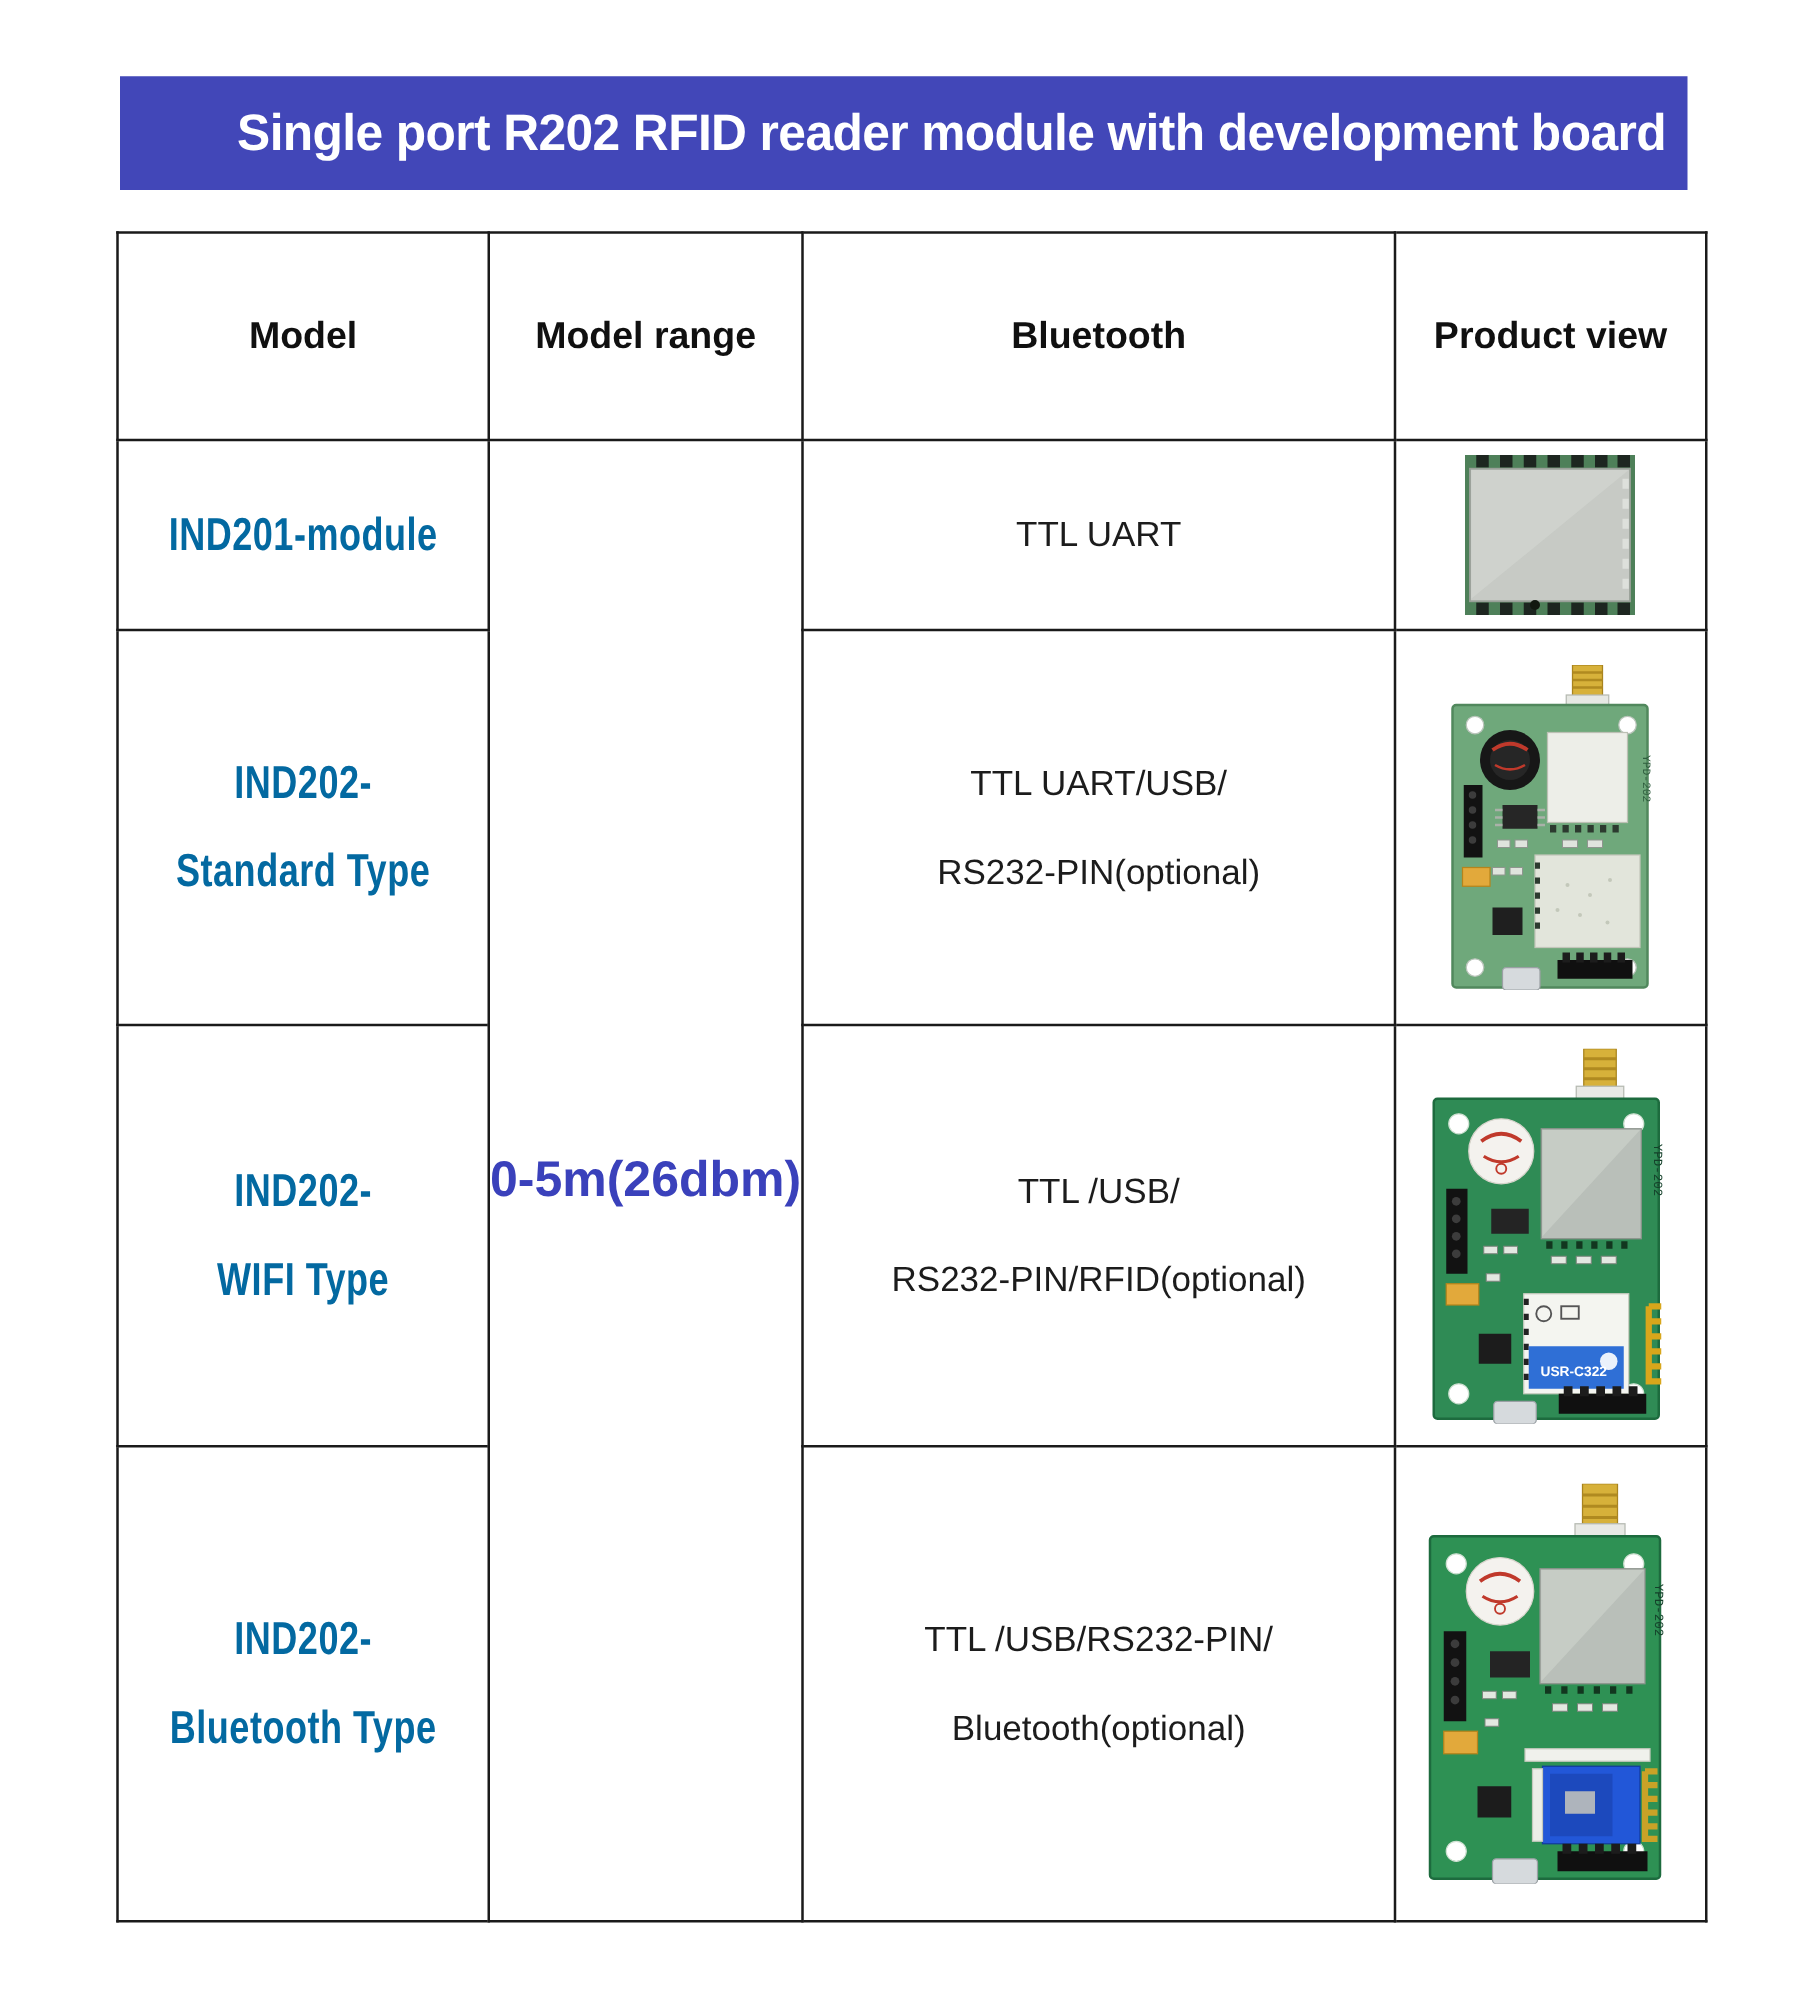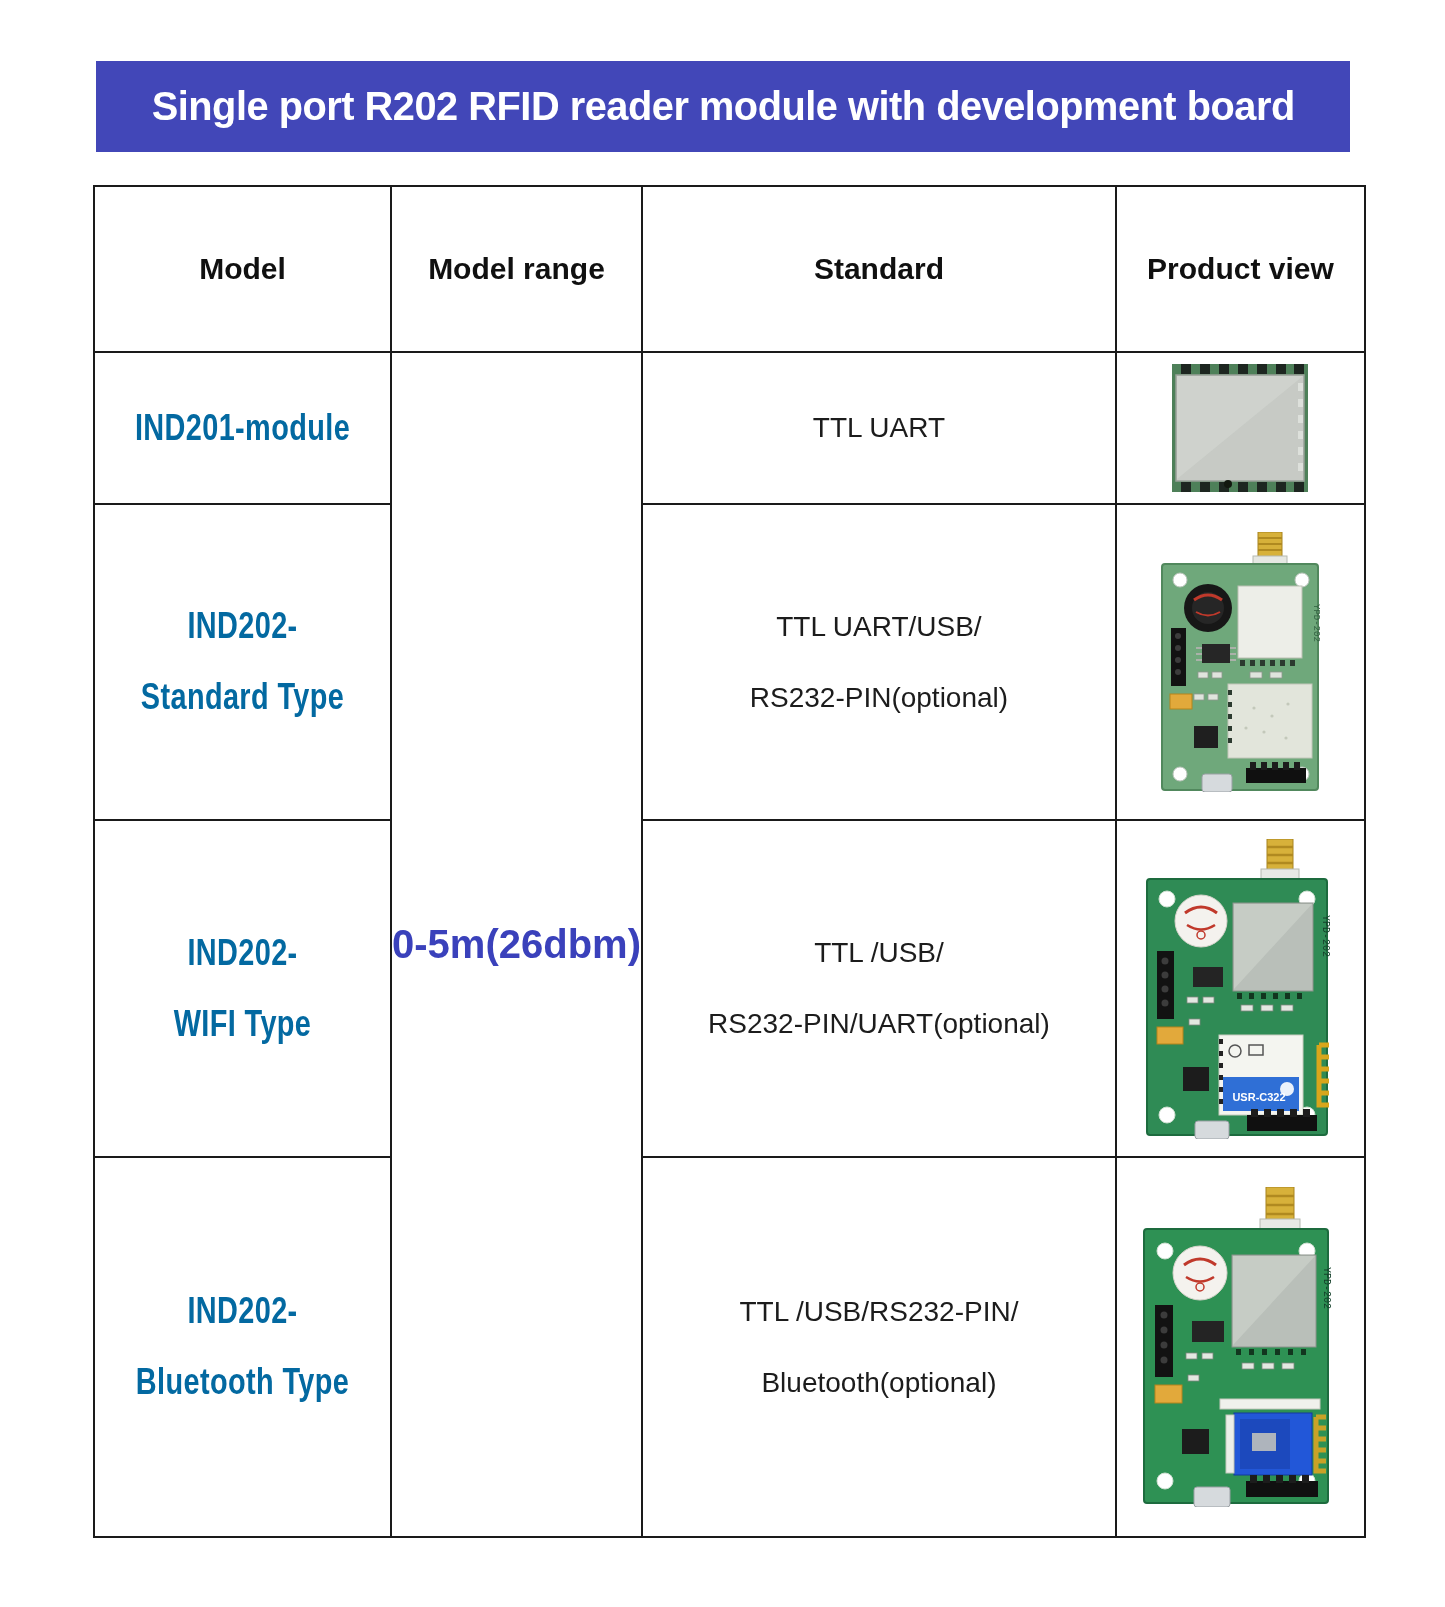--- a/index.html
+++ b/index.html
@@ -1,21 +1,21 @@
 <!DOCTYPE html>
 <html><head>
 <meta charset="utf-8">
 <style>
   html,body{margin:0;padding:0;background:#ffffff;}
   .page{position:relative;width:1445px;height:1607px;background:#ffffff;
         font-family:"Liberation Sans",sans-serif;overflow:hidden;}
 
   
   .banner{position:absolute;left:96px;top:61px;width:1254px;height:91px;
-          background:#4247b8;display:flex;align-items:center;justify-content:center;}
+          background:#4247b8;display:flex;align-items:center;justify-content:flex-end;}
   .banner h1{margin:0;color:#ffffff;font-size:41px;font-weight:700;
              letter-spacing:-0.5px;transform:scaleX(0.97);white-space:nowrap;}
 
   
   table.spec{position:absolute;left:93px;top:185px;border-collapse:collapse;
              table-layout:fixed;background:#ffffff;}
   .spec td,.spec th{border:2px solid #1a1a1a;padding:0;text-align:center;
                     vertical-align:middle;background:#ffffff;}
   .spec th{font-size:30px;font-weight:700;color:#101010;}
 
@@ -46,21 +46,21 @@
       <col style="width:297px">
         <col style="width:239px">
         <col style="width:474px">
         <col style="width:249px">
     </colgroup>
 
     <tbody>
         <tr style="height:166px">
       <th>Model</th>
       <th>Model range</th>
-      <th>Standard</th>
+      <th>Bluetooth</th>
       <th>Product view</th>
     </tr>
 
     <tr style="height:152px">
       <td>
         <div class="model-box">
           <span class="mline">IND201-module</span>
         </div>
       </td>
       <td rowspan="4">
@@ -203,21 +203,21 @@
 
     <tr style="height:337px">
       <td>
         <div class="model-box">
           <span class="mline">IND202-</span>
           <span class="mline">WIFI Type</span>
         </div>
       </td>
       <td class="iface">
         <span class="iline">TTL /USB/</span>
-        <span class="iline">RS232-PIN/UART(optional)</span>
+        <span class="iline">RS232-PIN/RFID(optional)</span>
       </td>
       <td class="product-cell">
 
         <svg width="206" height="300" viewBox="0 0 206 300">
           <g>
             <rect x="130" y="0" width="26" height="34" fill="#d7b13a" stroke="#a8831e"></rect>
             <line x1="130" y1="8" x2="156" y2="8" stroke="#b08a20" stroke-width="2.5"></line>
             <line x1="130" y1="16" x2="156" y2="16" stroke="#b08a20" stroke-width="2.5"></line>
             <line x1="130" y1="24" x2="156" y2="24" stroke="#b08a20" stroke-width="2.5"></line>
             <rect x="124" y="30" width="38" height="14" fill="#e8e9e5" stroke="#b6bab2"></rect>

